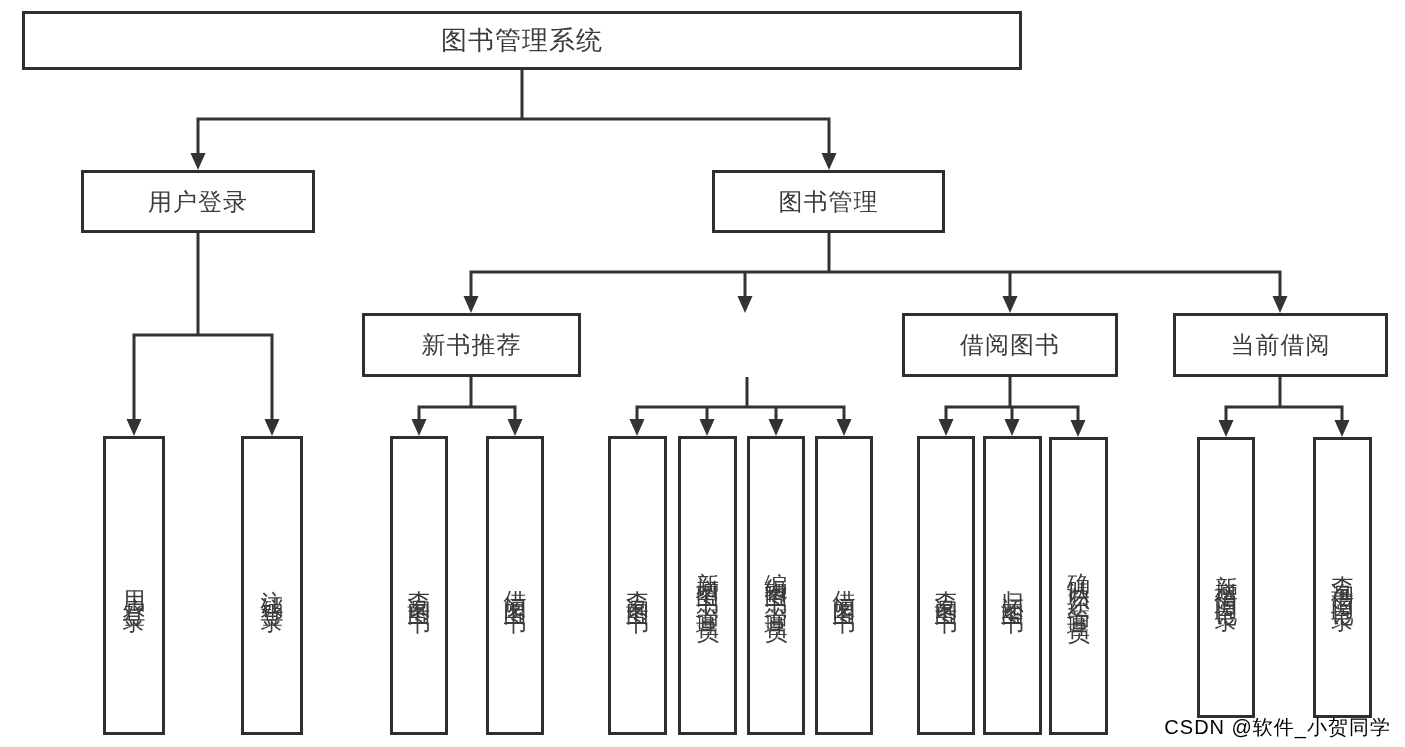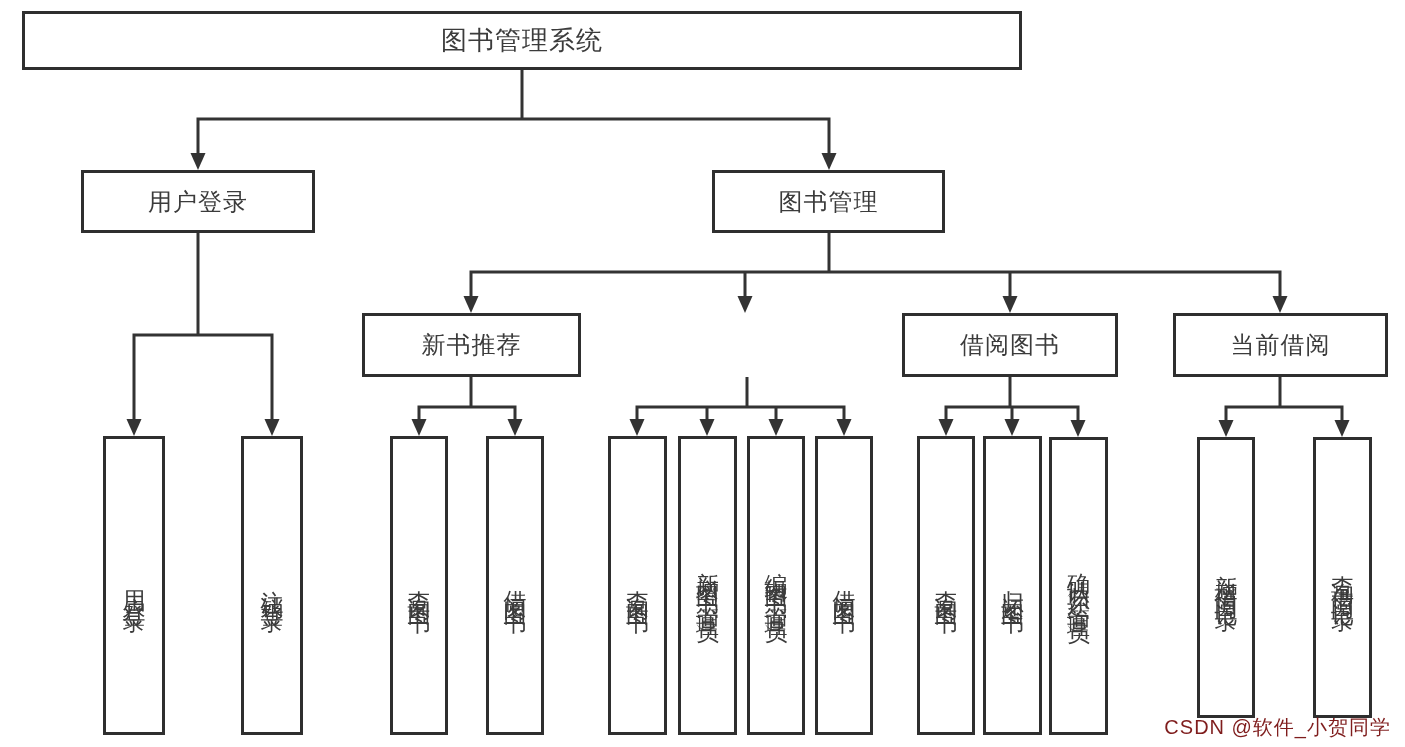--- a/index.html
+++ b/index.html
@@ -146,14 +146,14 @@
   <div class="box vbox v7">编辑图书（管理员）</div>
   <div class="box vbox v8">借阅图书</div>
 
   <div class="box vbox v9">查询图书</div>
   <div class="box vbox v10">归还图书</div>
   <div class="box vbox v11">确认归还（管理员）</div>
 
   <div class="box vbox v12">新增借阅记录</div>
   <div class="box vbox v13">查询借阅记录</div>
 
-  <div class="watermark" style="color: #7f1d1d;">CSDN @软件_小贺同学</div>
+  <div class="watermark" style="color: #000000;">CSDN @软件_小贺同学</div>
 </div>
 
 </body></html>

